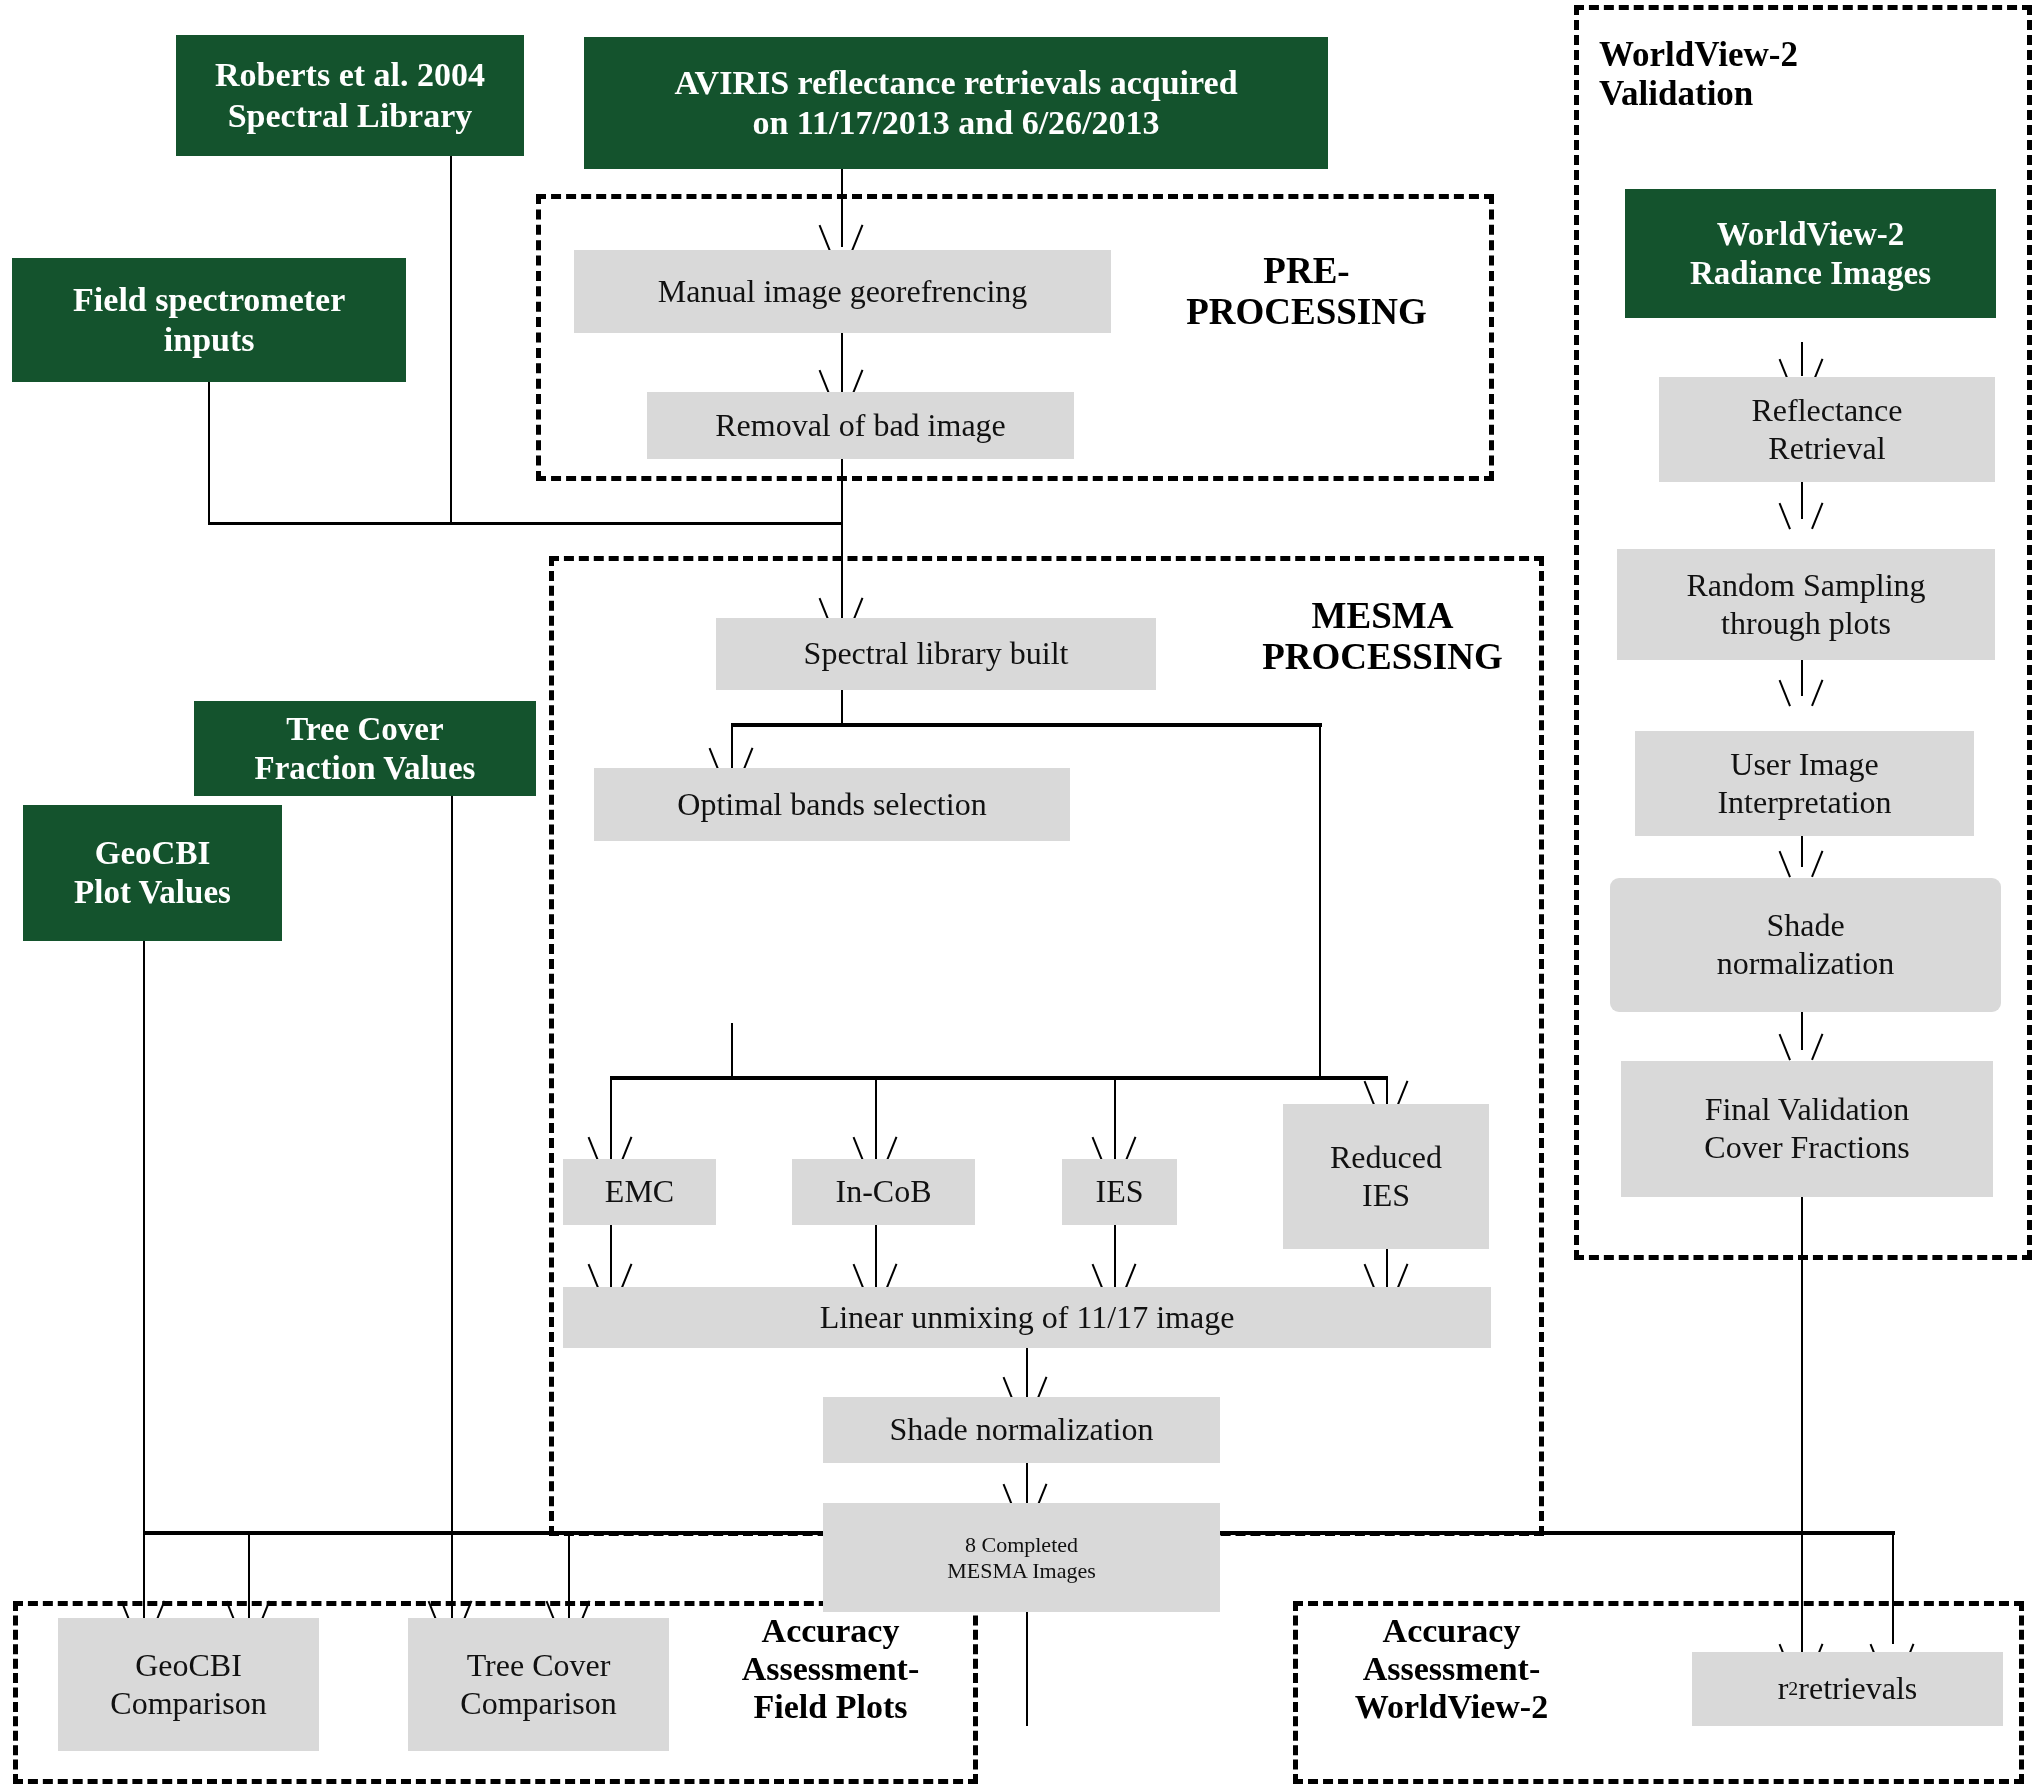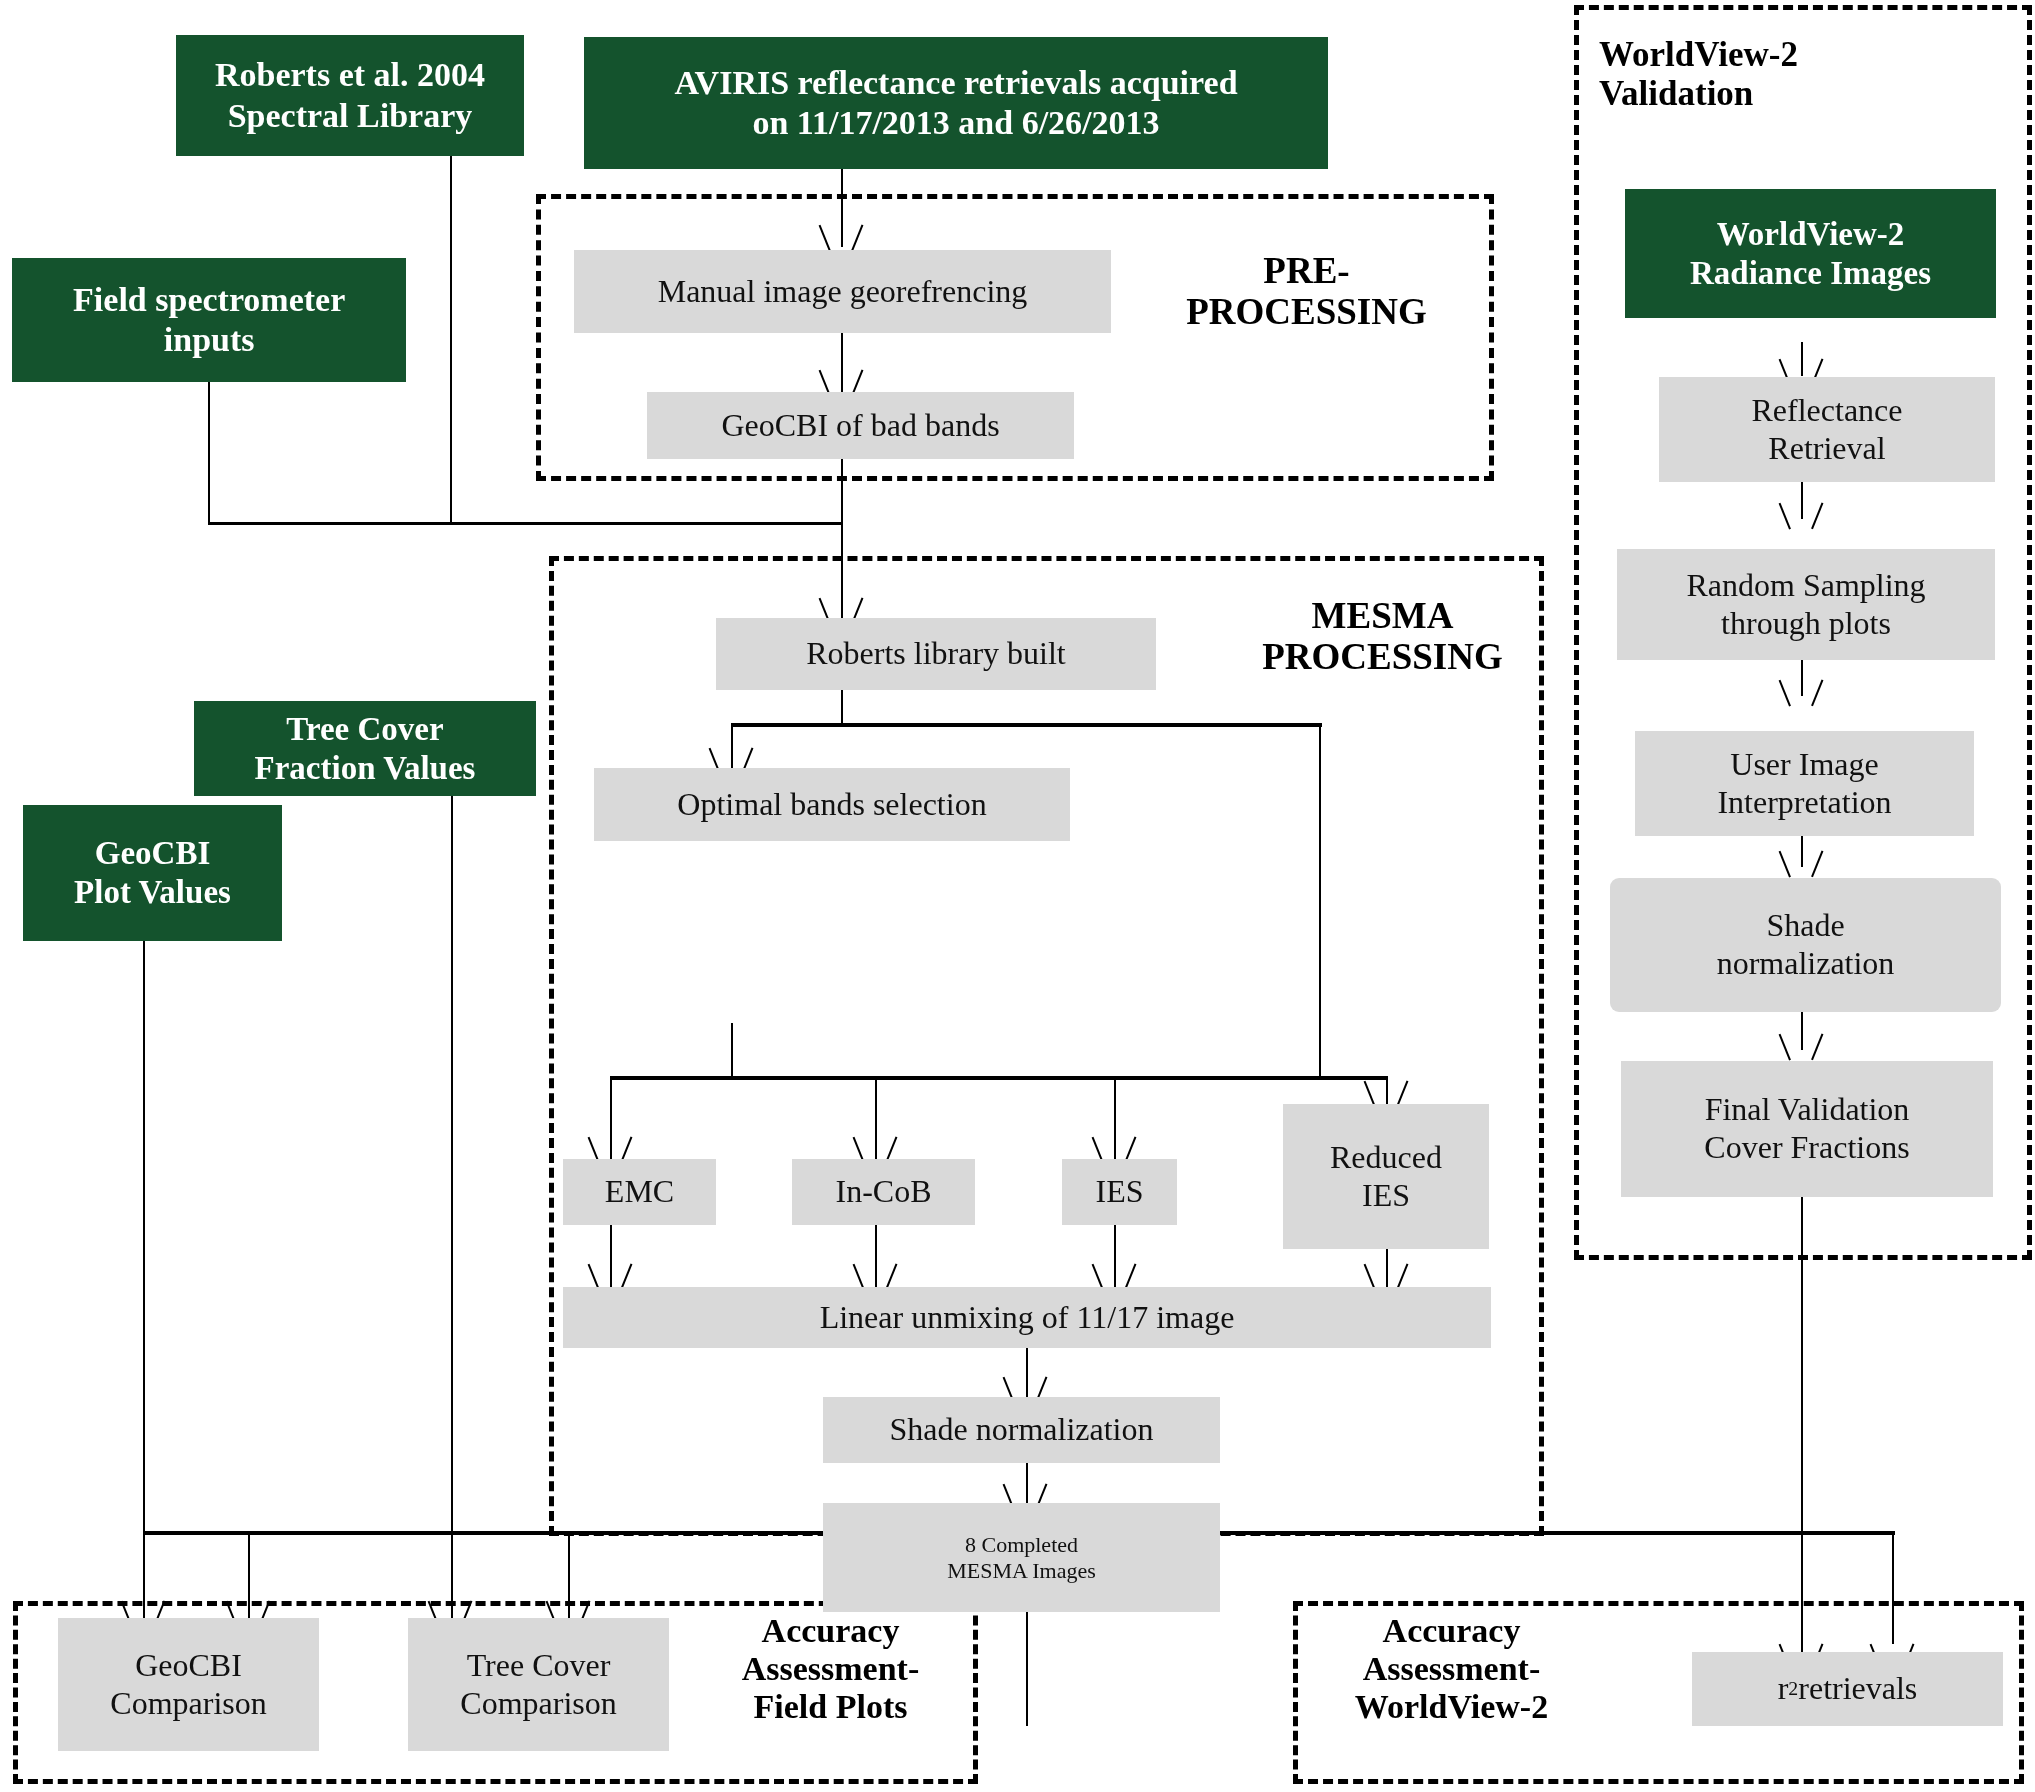--- a/index.html
+++ b/index.html
@@ -183,23 +183,23 @@
 Spectral Library</div>
 
   <div class="node dark" style="left:584px;top:37px;width:744px;height:132px;font-size:34px;">AVIRIS reflectance retrievals acquired
 on 11/17/2013 and 6/26/2013</div>
 
   <div class="node dark" style="left:12.2px;top:258px;width:394px;height:124px;font-size:34px;">Field spectrometer
 inputs</div>
 
   <div class="node light" style="left:574px;top:250px;width:537px;height:83px;font-size:32px;">Manual image  georefrencing</div>
 
-  <div class="node light" style="left:647px;top:392px;width:427px;height:67px;font-size:32px;">GeoCBI  of bad bands</div>
-
-  <div class="node light" style="left:716px;top:618px;width:440px;height:72px;font-size:32px;">Roberts library  built</div>
+  <div class="node light" style="left:647px;top:392px;width:427px;height:67px;font-size:32px;">Removal  of bad image</div>
+
+  <div class="node light" style="left:716px;top:618px;width:440px;height:72px;font-size:32px;">Spectral library  built</div>
 
   <div class="node light" style="left:594px;top:768px;width:476px;height:73px;font-size:32px;">Optimal  bands selection</div>
 
   <div class="node light" style="left:563px;top:1159px;width:153px;height:66px;font-size:32px;">EMC</div>
 
   <div class="node light" style="left:792px;top:1159px;width:183px;height:66px;font-size:32px;">In-CoB</div>
 
   <div class="node light" style="left:1062px;top:1159px;width:115px;height:66px;font-size:32px;">IES</div>
 
   <div class="node light" style="left:1283px;top:1104px;width:206px;height:145px;font-size:32px;">Reduced

